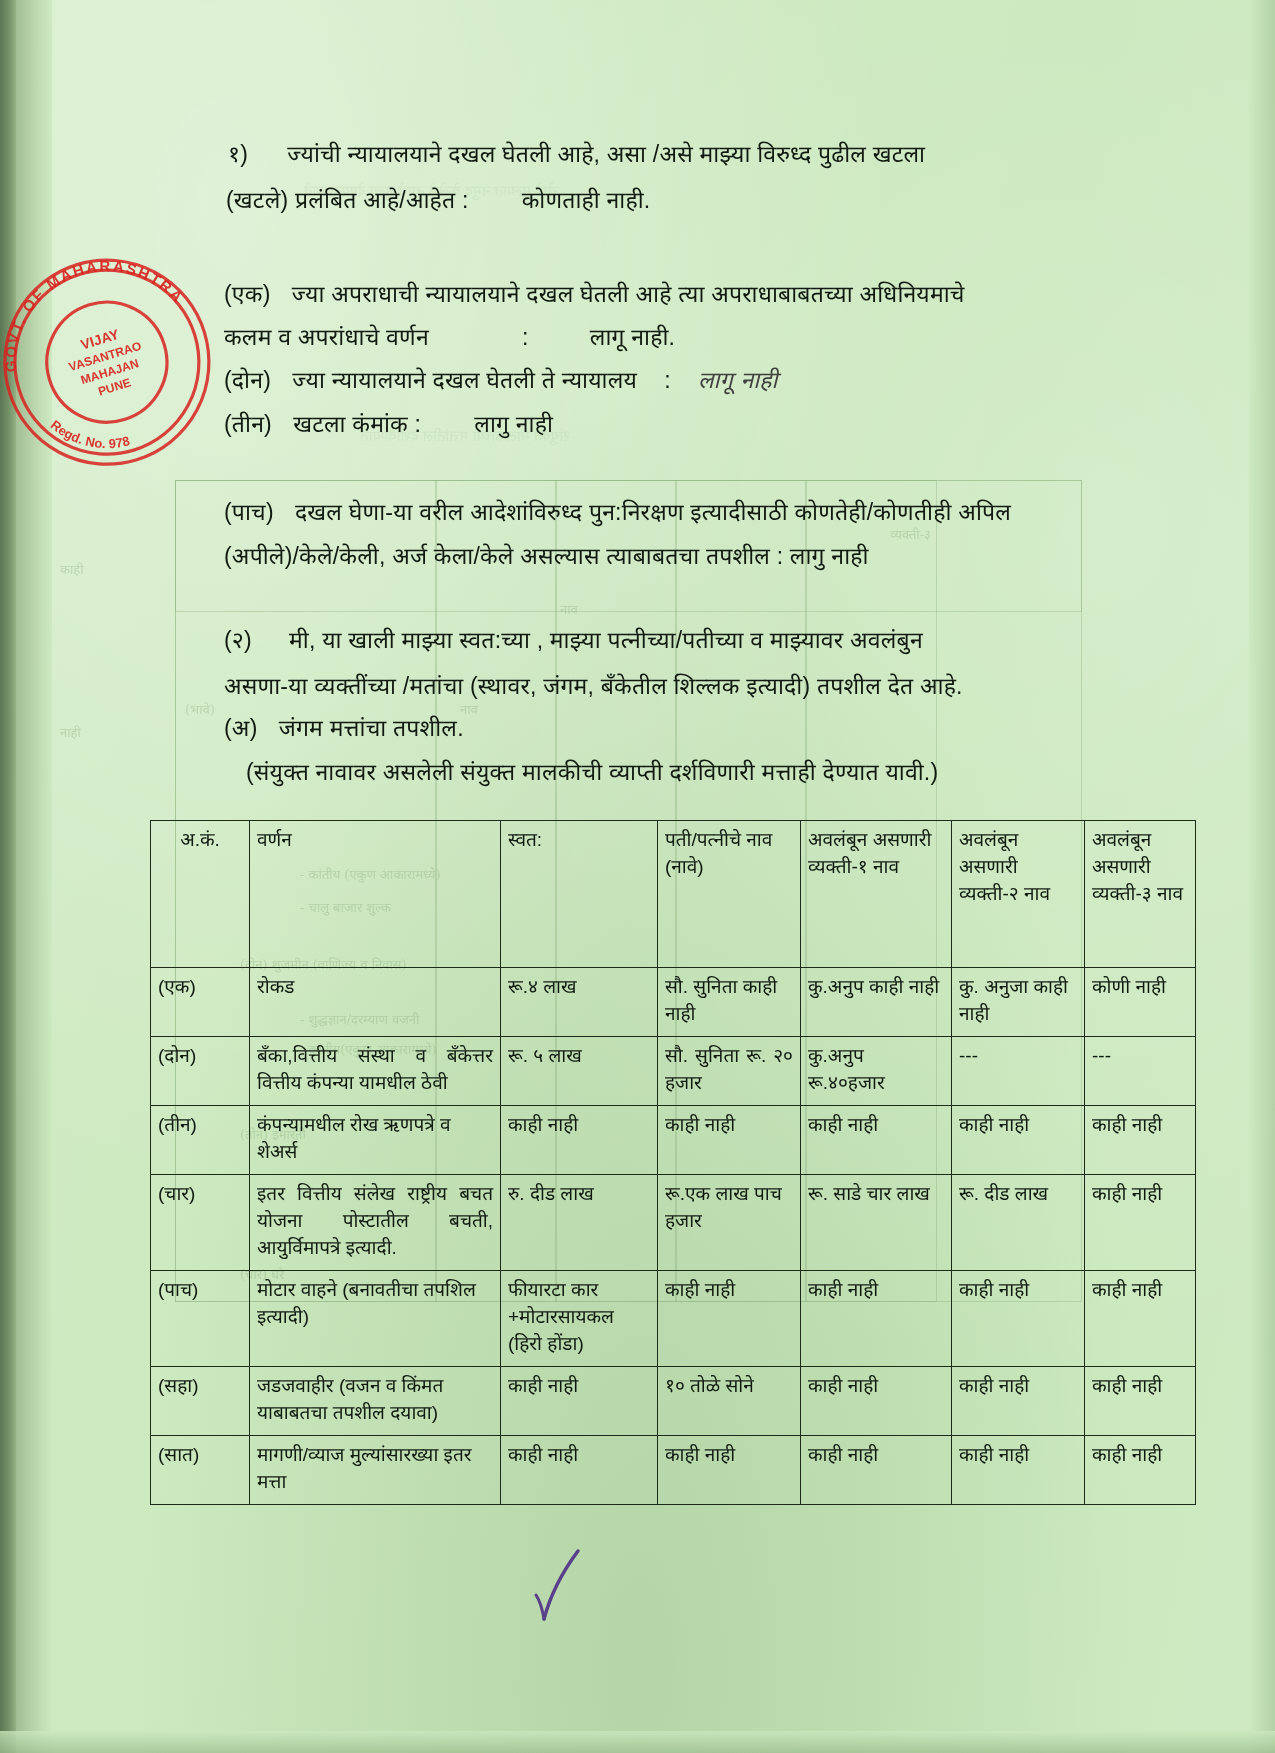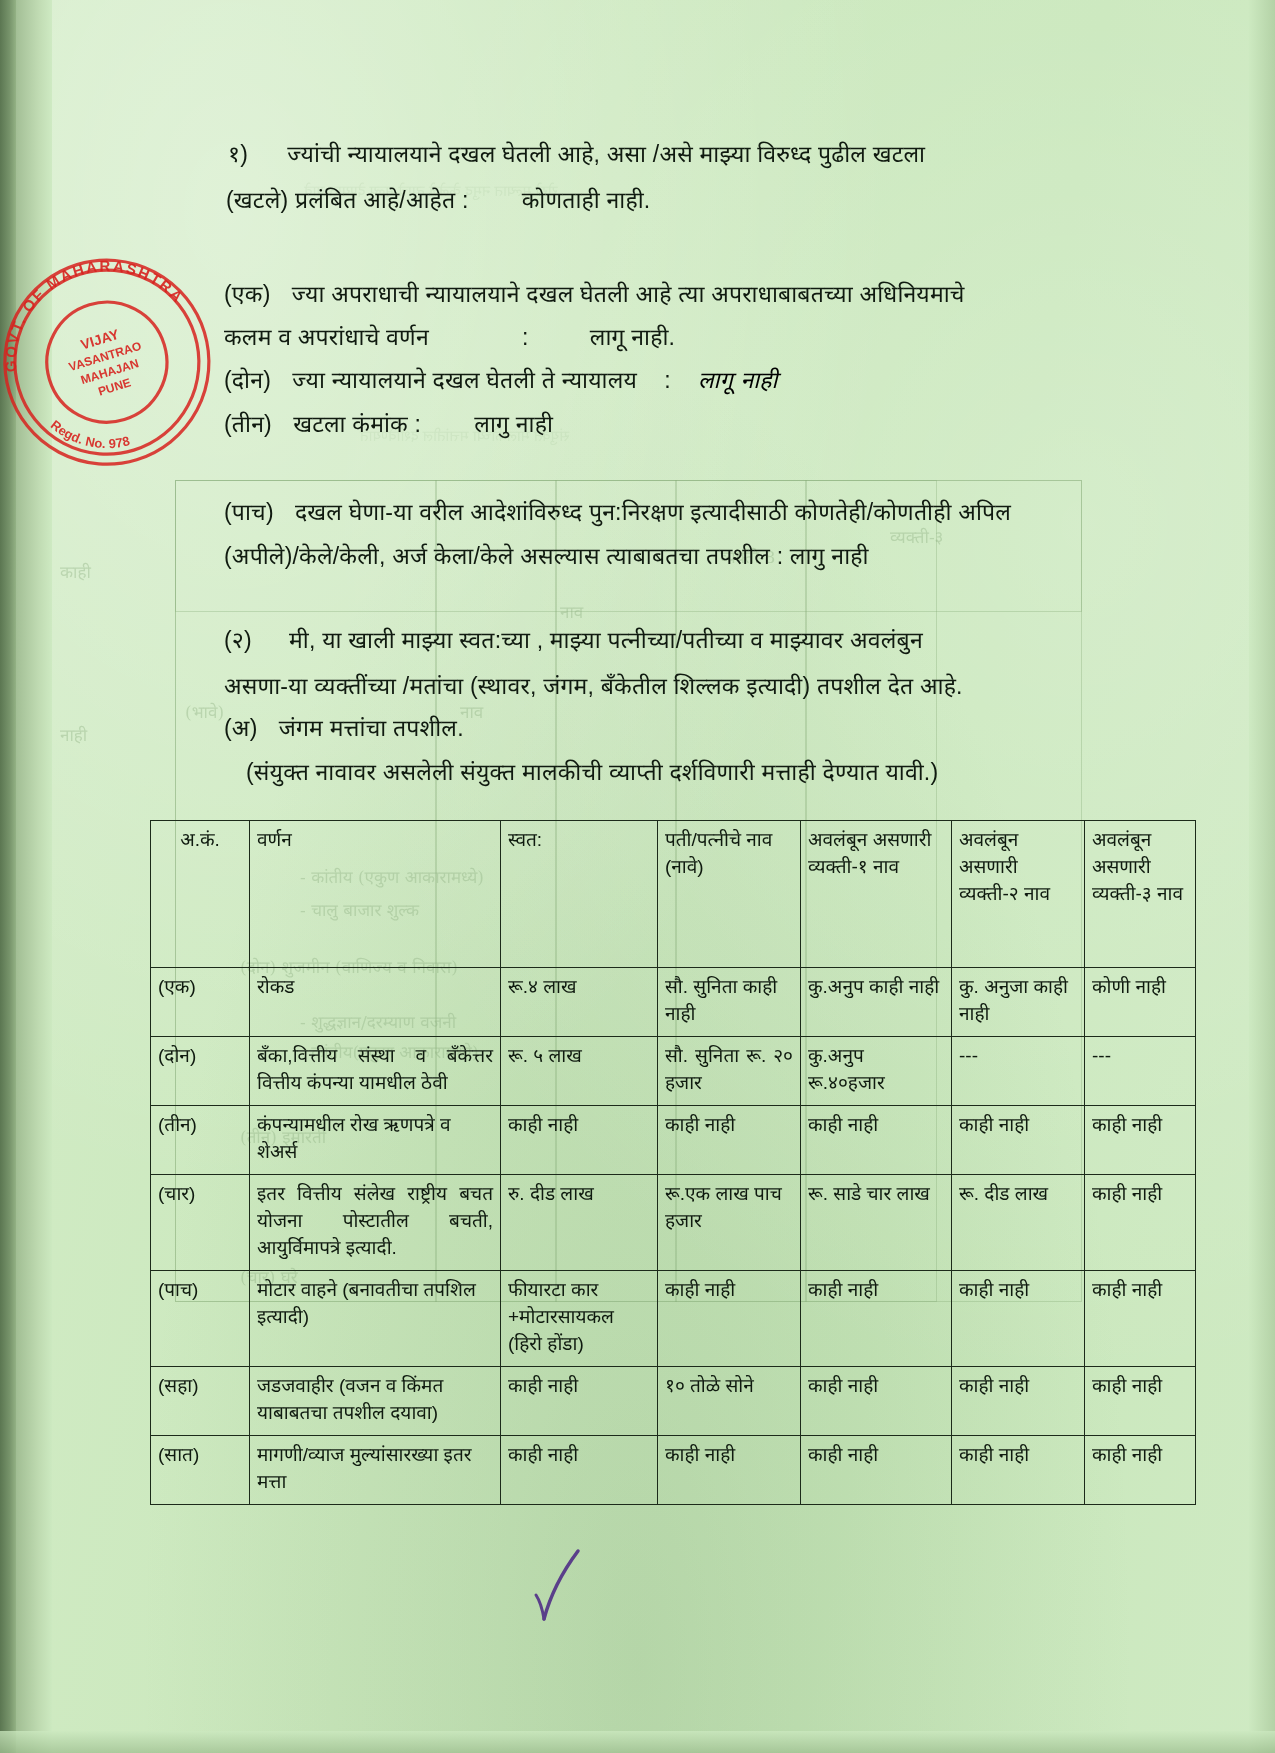--- a/index.html
+++ b/index.html
@@ -87,21 +87,21 @@
     line-height:1.95;
     color:#101a10;
     letter-spacing:.2px;
     margin-left:28px;
   }
   .num{ display:inline-block; }
   .sp{ display:inline-block; }
   .hand{
     font-family:"DejaVu Serif", serif;
     font-style:italic;
-    color:#000000;
+    color:#404040;
   }
 
   
   .tbl-wrap{
     position:absolute;
     left:150px;top:820px;width:920px;
   }
   table.main{
     border-collapse:collapse;
     width:920px;
@@ -132,21 +132,21 @@
     position:absolute;
     left:530px;top:1545px;
     width:60px;height:80px;
     pointer-events:none;
   }
   
   .ghost-hand{
     position:absolute;
     color:#8fb183;
     opacity:.40;
-    font-size:17px;
+    font-size:13px;
     font-family:"DejaVu Serif", serif;
     pointer-events:none;
   }
 </style>
 </head>
 <body>
 
 <div class="paper-tex"></div>
 <div class="left-edge"></div>
 <div class="left-edge-dark"></div>

